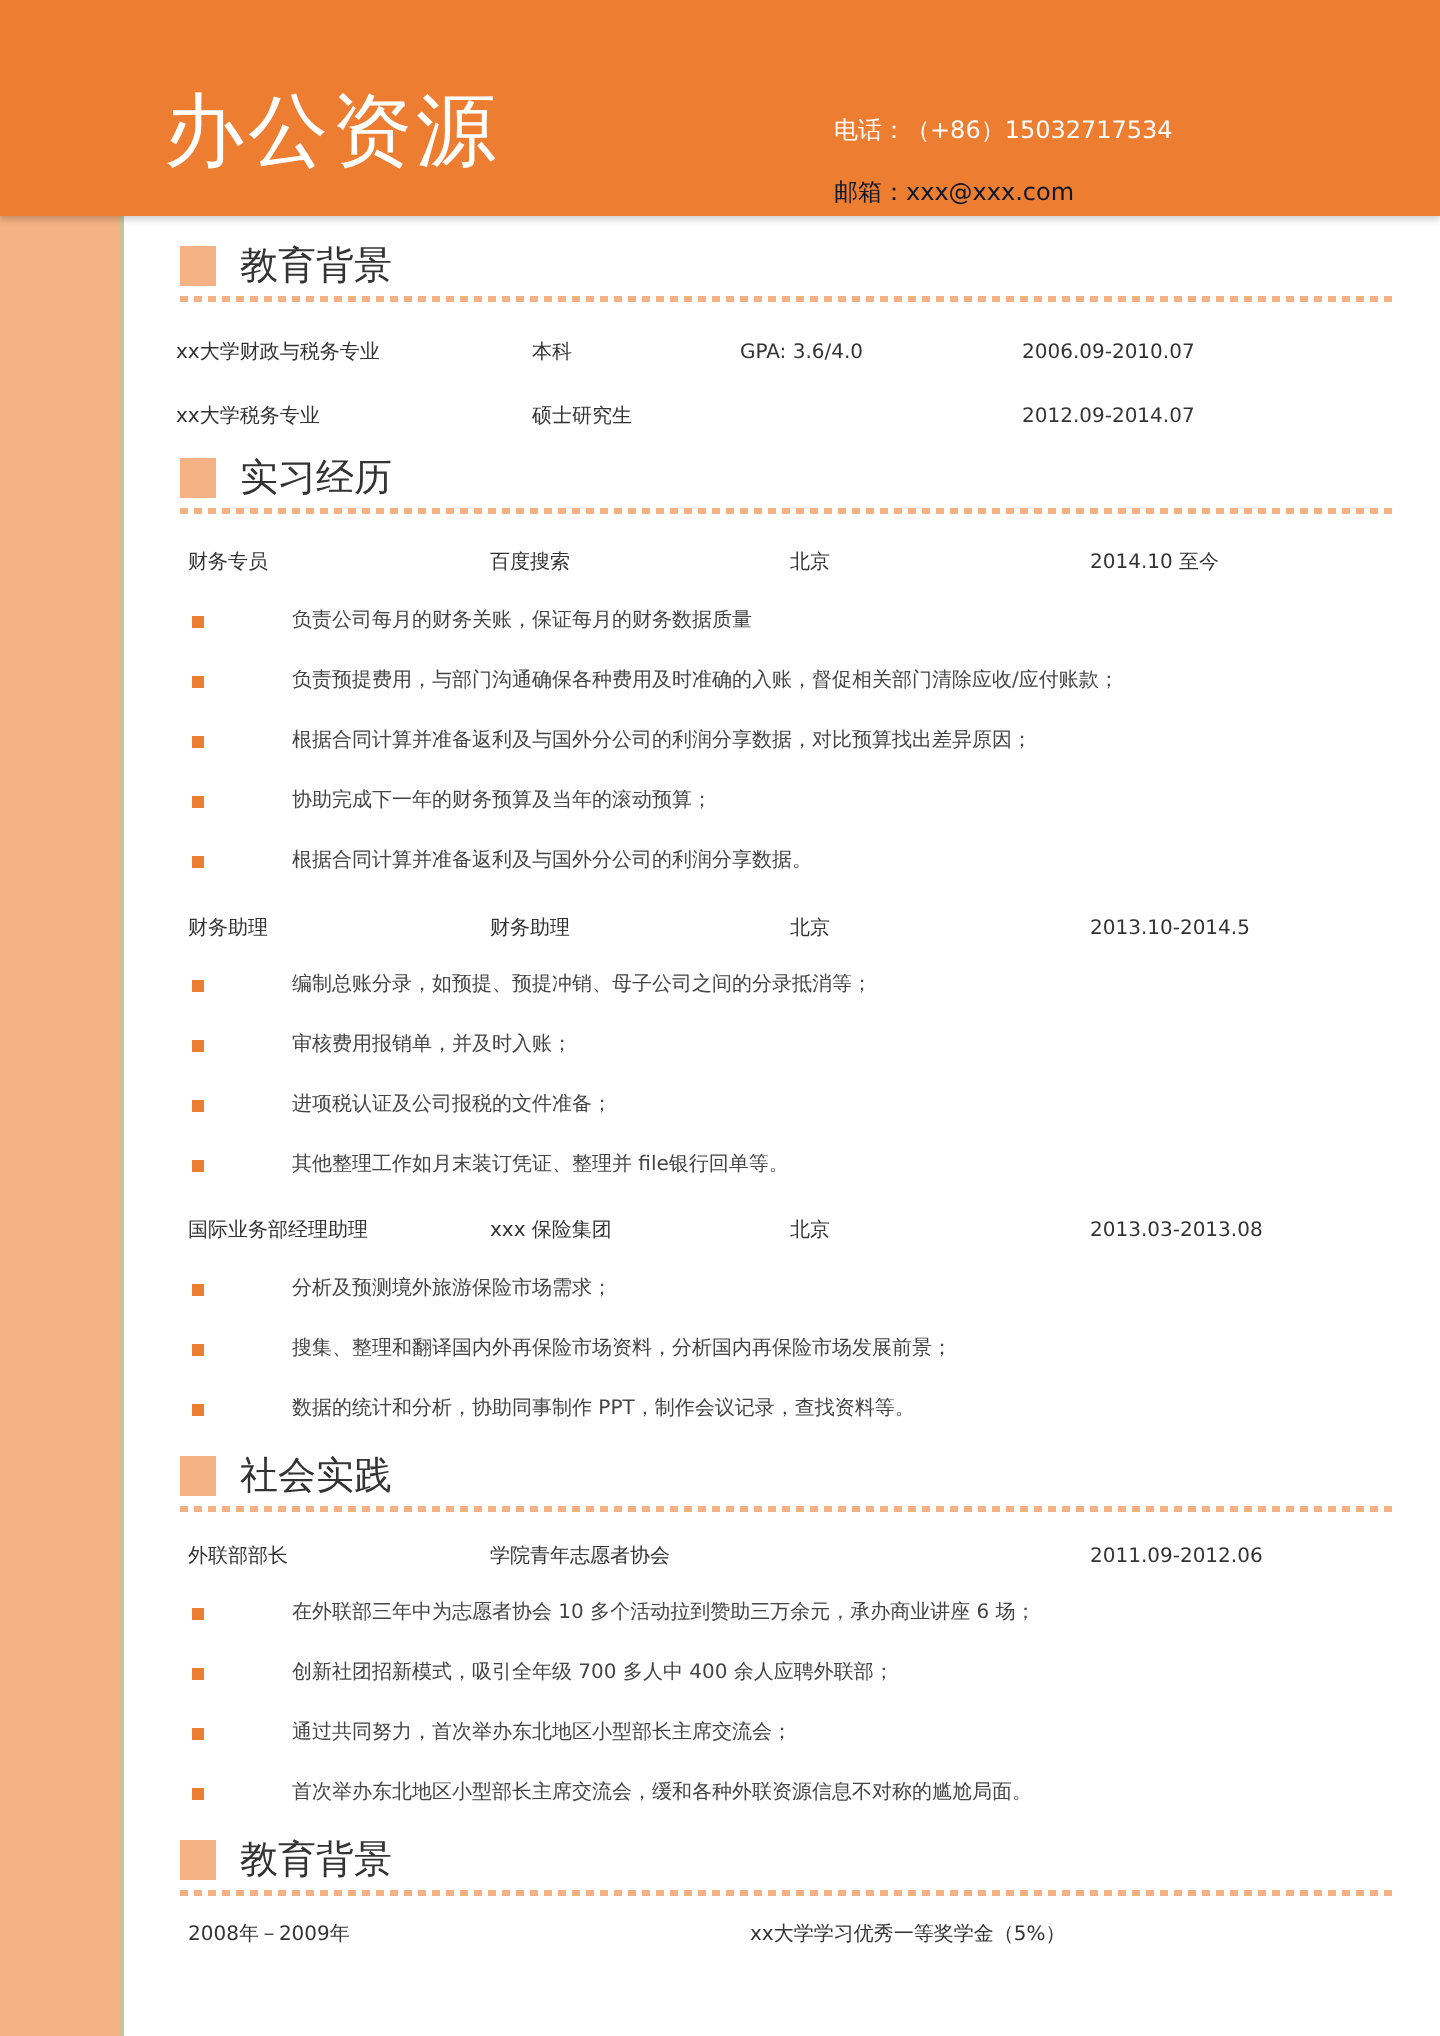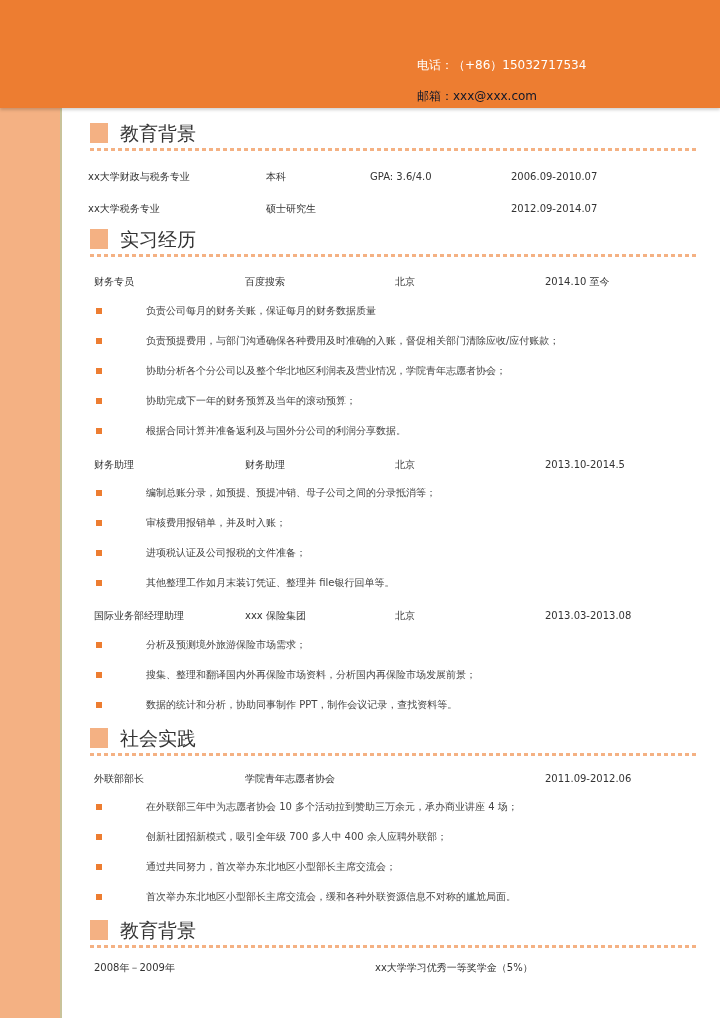--- a/index.html
+++ b/index.html
@@ -55,20 +55,21 @@
   .bullet { position: absolute; left: 36px; font-size: 10px; line-height: 14px; color: #444; }
   .bullet .mk {
     position: absolute; left: -2px; top: 4px; width: 6px; height: 6px; background: #ed7d31;
   }
   .bullet .tx { position: absolute; left: 20px; white-space: nowrap; margin-left: 28px; }
 </style>
 </head>
 <body>
 
 <div class="header">
+  <div class="name">办公资源</div>
   <div class="phone">电话：（+86）15032717534</div>
   <div class="email">邮箱：xxx@xxx.com</div>
 </div>
 
 <div class="sidebar"></div>
 
 <div class="content">
 
   <div class="section-head" style="top:12px">
     <div class="sq"></div>
@@ -96,21 +97,21 @@
   <div class="bullet" style="top:196px">
       <span class="mk"></span>
       <span class="tx">负责公司每月的财务关账，保证每月的财务数据质量</span>
     </div>
   <div class="bullet" style="top:226px">
       <span class="mk"></span>
       <span class="tx">负责预提费用，与部门沟通确保各种费用及时准确的入账，督促相关部门清除应收/应付账款；</span>
     </div>
   <div class="bullet" style="top:256px">
       <span class="mk"></span>
-      <span class="tx">协助分析各个分公司以及整个华北地区利润表及营业情况，学院青年志愿者协会；</span>
+      <span class="tx">根据合同计算并准备返利及与国外分公司的利润分享数据，对比预算找出差异原因；</span>
     </div>
   <div class="bullet" style="top:286px">
       <span class="mk"></span>
       <span class="tx">协助完成下一年的财务预算及当年的滚动预算；</span>
     </div>
   <div class="bullet" style="top:316px">
       <span class="mk"></span>
       <span class="tx">根据合同计算并准备返利及与国外分公司的利润分享数据。</span>
     </div>
 
@@ -155,21 +156,21 @@
   <div class="section-head" style="top:617px">
     <div class="sq"></div>
     <div class="title">社会实践</div>
     <div class="dots"></div>
   </div>
   <div class="row bold" style="left:32px;top:664px">外联部部长</div>
   <div class="row bold" style="left:183px;top:664px">学院青年志愿者协会</div>
   <div class="row bold" style="left:483px;top:664px">2011.09-2012.06</div>
   <div class="bullet" style="top:692px">
       <span class="mk"></span>
-      <span class="tx">在外联部三年中为志愿者协会 10 多个活动拉到赞助三万余元，承办商业讲座 4 场；</span>
+      <span class="tx">在外联部三年中为志愿者协会 10 多个活动拉到赞助三万余元，承办商业讲座 6 场；</span>
     </div>
   <div class="bullet" style="top:722px">
       <span class="mk"></span>
       <span class="tx">创新社团招新模式，吸引全年级 700 多人中 400 余人应聘外联部；</span>
     </div>
   <div class="bullet" style="top:752px">
       <span class="mk"></span>
       <span class="tx">通过共同努力，首次举办东北地区小型部长主席交流会；</span>
     </div>
   <div class="bullet" style="top:782px">

